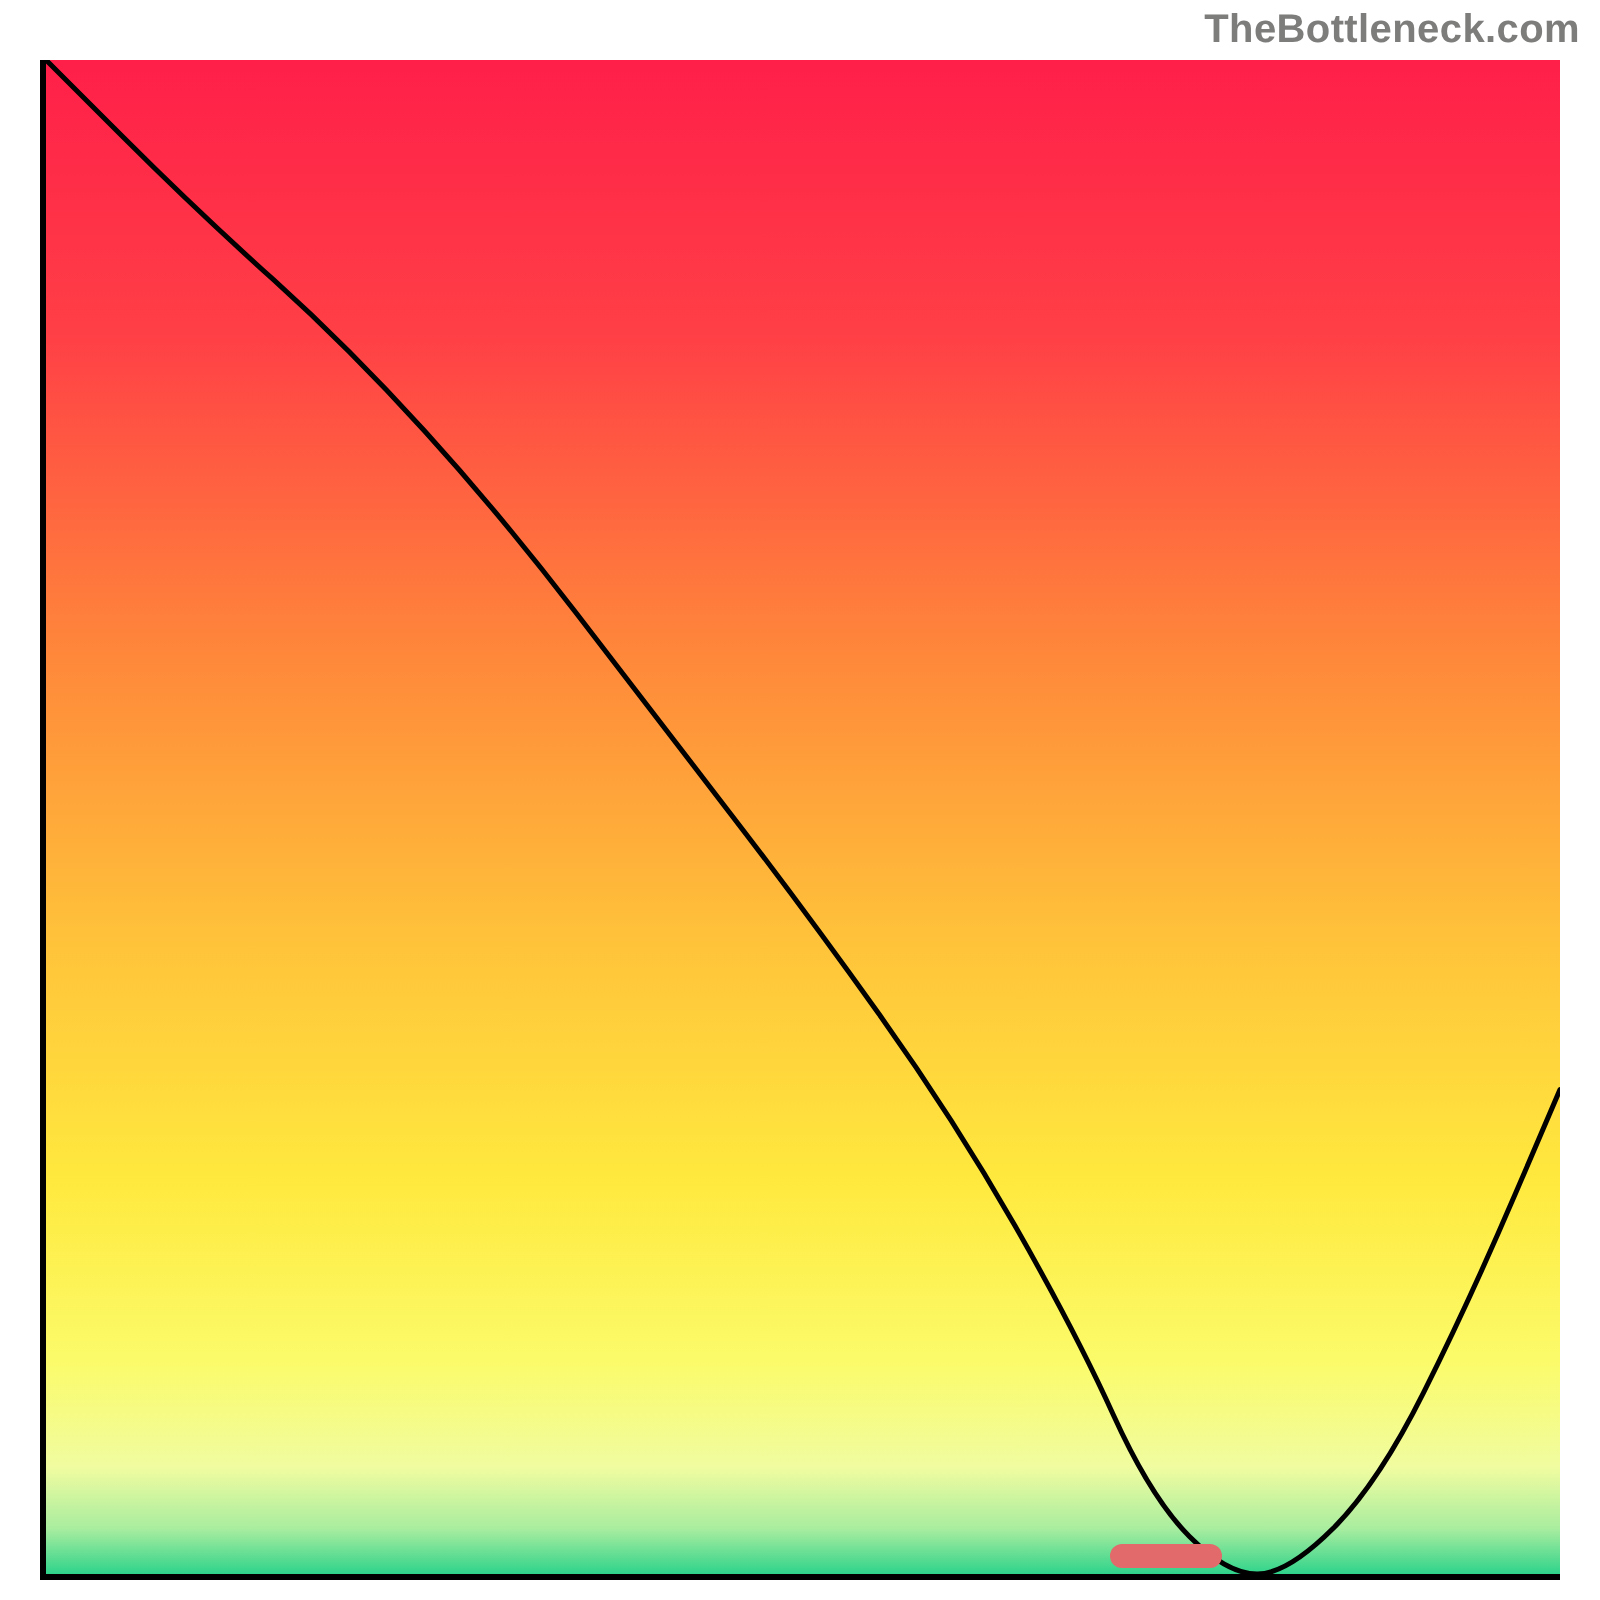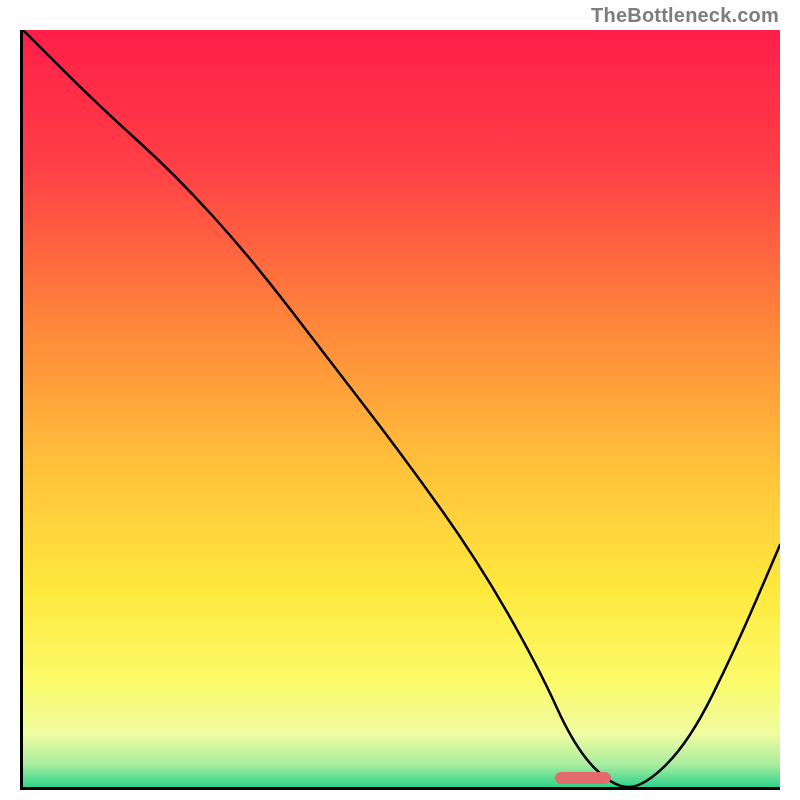--- a/index.html
+++ b/index.html
@@ -1,17 +1,17 @@
 <!DOCTYPE html>
 <html><head>
 <meta charset="utf-8">
 <style>
   html,body{margin:0;padding:0;width:800px;height:800px;background:#fff;overflow:hidden;font-family:Arial,Helvetica,sans-serif}
   .frame{position:absolute;left:20px;top:30px;width:760px;height:760px;border-left:3px solid #000;border-bottom:3px solid #000;box-sizing:border-box}
-  .watermark{position:absolute;right:21px;top:4px;font-size:20px;font-weight:600;color:#7d7d7c;letter-spacing:.2px}
+  .watermark{position:absolute;right:10px;top:4px;font-size:20px;font-weight:600;color:#7d7d7c;letter-spacing:.2px}
   .gradient{position:absolute;left:0;top:0;right:0;bottom:0}
   .marker{position:absolute;width:56px;height:12px;border-radius:6px;background:#e26a6a}
   svg.curve{position:absolute;left:0;top:0}
 </style>
 </head>
 <body>
 
 <div class="watermark">TheBottleneck.com</div>
 
 <div class="frame">

